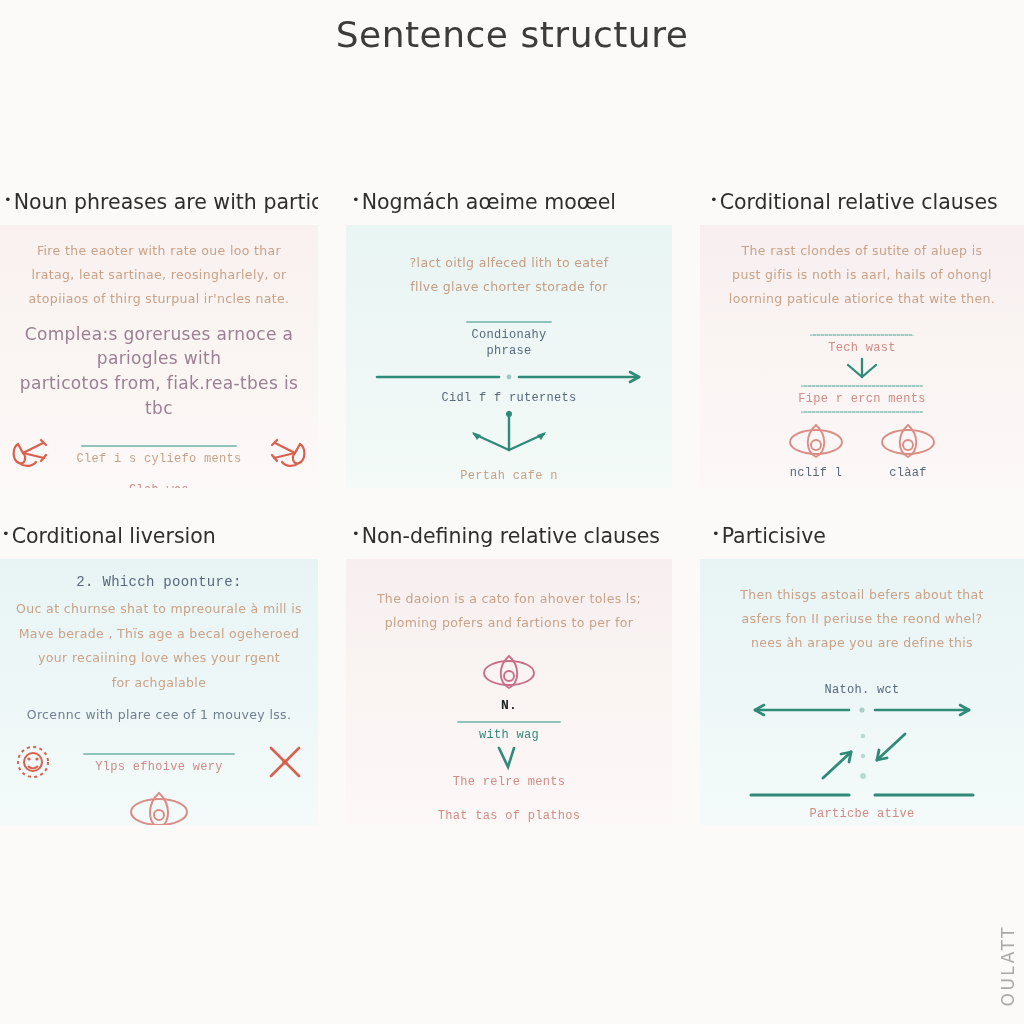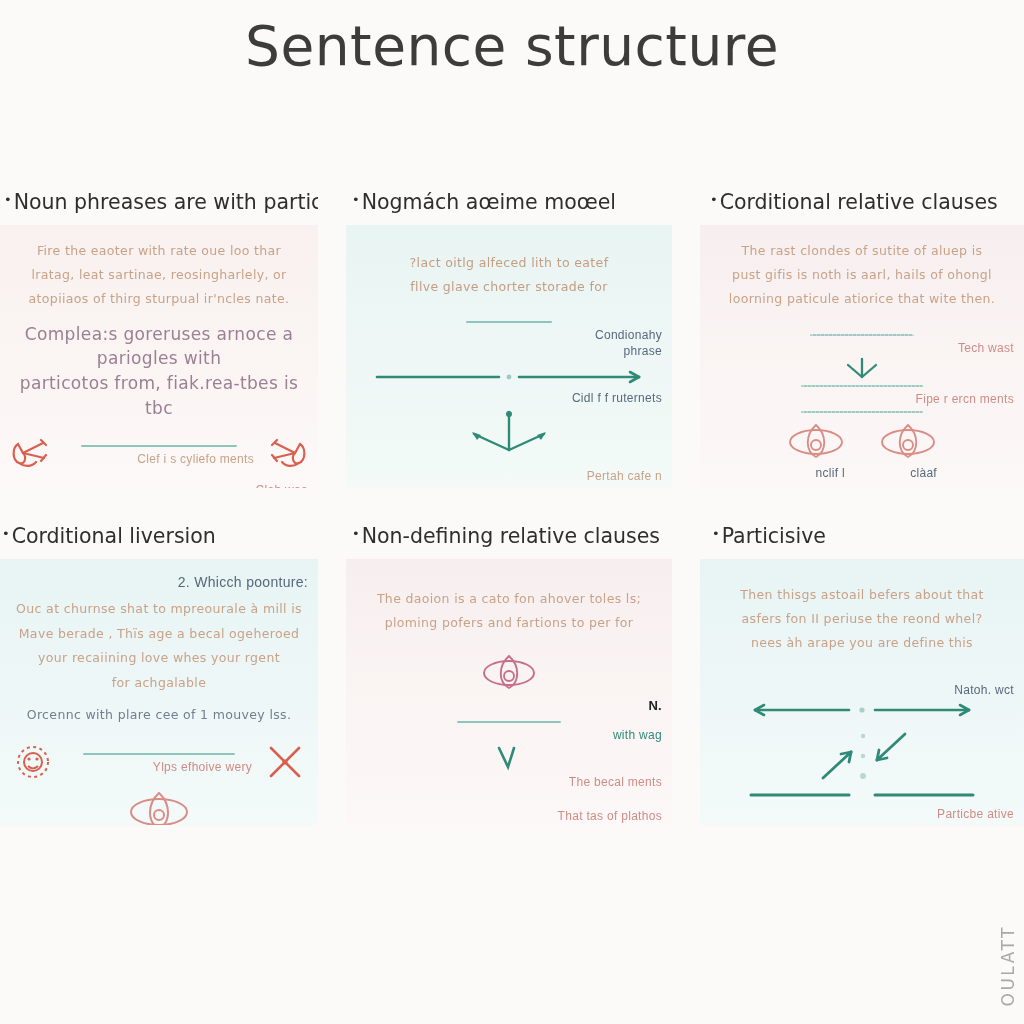--- a/index.html
+++ b/index.html
@@ -11,21 +11,21 @@
     font-family:"DejaVu Sans", sans-serif;
     overflow:hidden;
     position:relative;
   }
 
   
   .page-title{
     position:absolute; top:14px; left:0; width:1024px;
     text-align:center;
     font-family:"DejaVu Sans", sans-serif;
-    font-size:55px; font-weight:400;
+    font-size:36px; font-weight:400;
     letter-spacing:.5px;
     color:#3c3c3c;
     white-space:nowrap;
   }
 
   
   .grid{
     position:absolute; top:178px; left:0;
     width:1024px; height:680px;
   }
@@ -66,23 +66,23 @@
   }
   .hand.tan    { color:#c9a287; }
   .hand.tan2   { color:#c49e84; }
   .hand.slate  { color:#6f7f92; }
   .hand.purple { color:#9b7f93; font-size:17px; line-height:1.45; }
 
   .small-line{ display:block; }
 
   
   .lbl{
-    font-family:Liberation Sans, sans-serif;
+    font-family:Liberation Mono, monospace;
     font-size:12px; letter-spacing:.3px;
-    text-align:right; filter:blur(.4px);
+    text-align:center; filter:blur(.4px);
     line-height:1.35;
   }
   .lbl.teal{ color:#2f8a78; }
   .lbl.rose{ color:#cf8c86; }
   .lbl.tan { color:#c6a287; }
   .lbl.slate{ color:#57687c; }
   .lbl.dark{ color:#222; font-weight:bold; font-size:13px; filter:none; }
 
   .rule{
     height:2px; border-radius:2px; margin:4px auto;
@@ -343,21 +343,21 @@
 
       <div class="rule" style="width:34%; margin-top:6px;"></div>
       <div class="lbl teal">with  wag</div>
 
       <svg class="svgbox" width="70" height="30" viewBox="0 0 70 30" style="margin-top:1px;">
         <g stroke="#2f8a78" stroke-width="2.6" fill="none" stroke-linecap="round">
           <path d="M25 4 L34 23 L40 4"></path>
         </g>
       </svg>
 
-      <div class="lbl rose">The becal ments</div>
+      <div class="lbl rose">The relre ments</div>
       <div class="lbl rose" style="margin-top:18px;">That tas of plathos</div>
 
     </div>
   </div>
 
   <div class="panel" style="left:700px; top:348px; width:324px;">
     <div class="panel-head" style="padding-left:12px;">
       <span class="bullet">•</span>
       <span>Particisive</span>
     </div>

